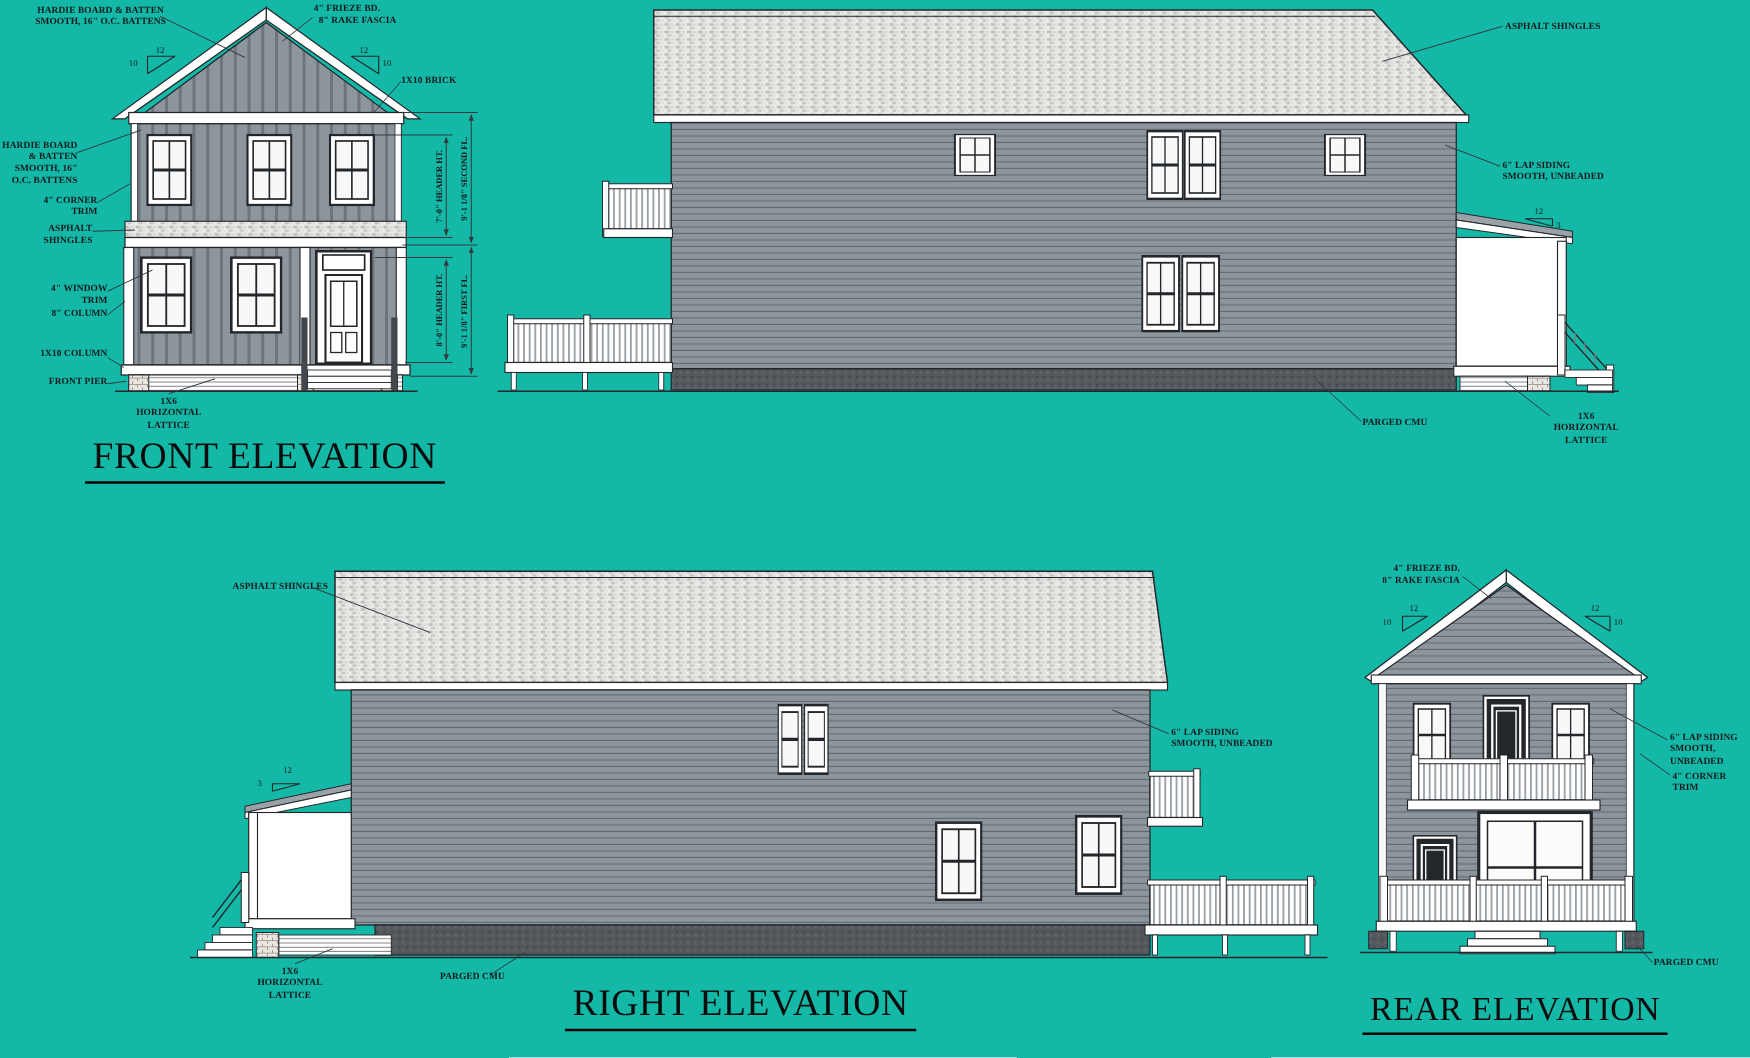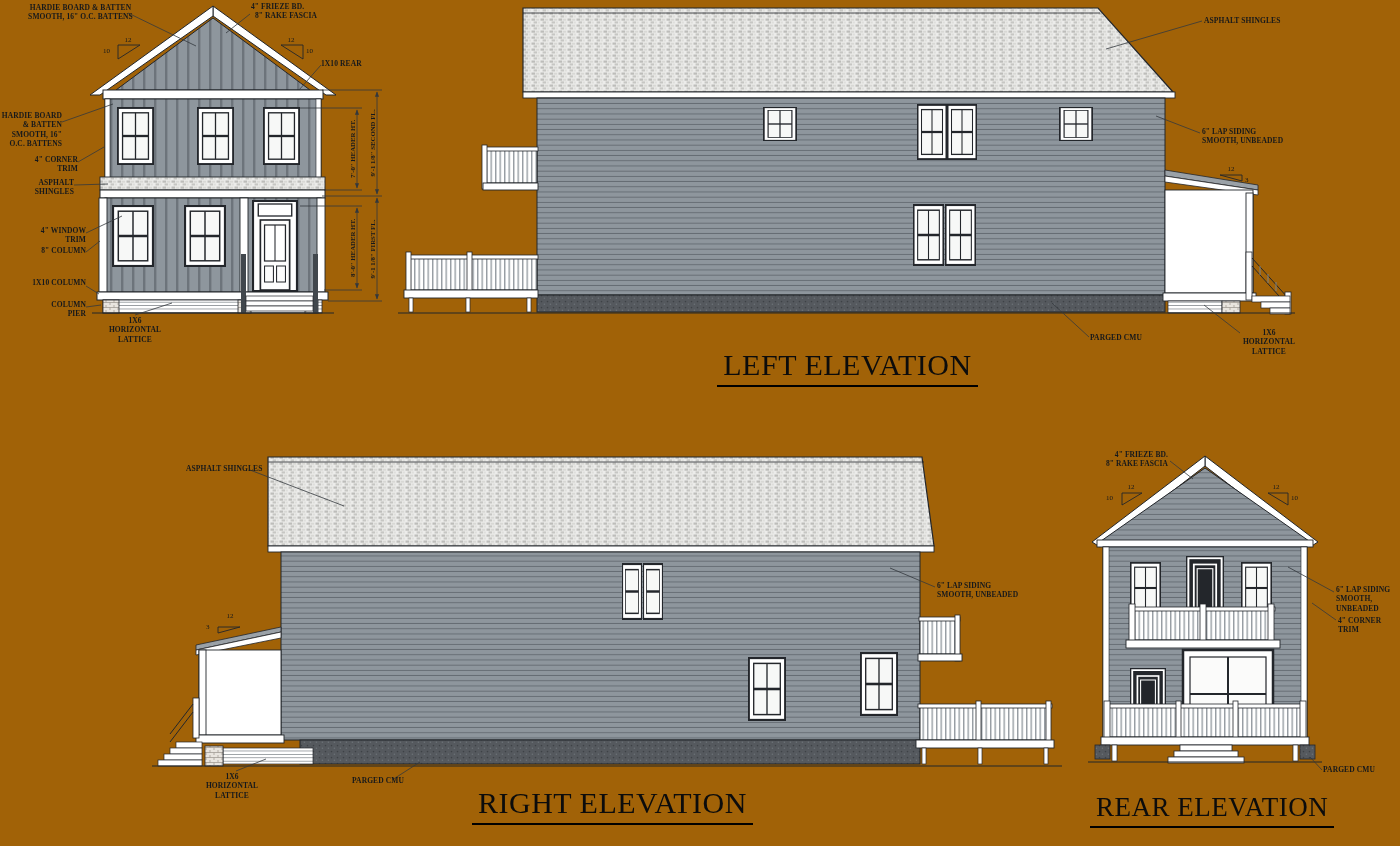--- a/index.html
+++ b/index.html
@@ -1,16 +1,16 @@
 <!DOCTYPE html>
 <html><head>
 <meta charset="utf-8">
 <style>
   html,body{margin:0;padding:0;background:#fff}
-  #canvas{position:relative;width:1400px;height:846px;background:#a16207;
+  #canvas{position:relative;width:1400px;height:846px;background:#14b8a6;
     font-family:"Liberation Serif",serif;overflow:hidden}
   #canvas > svg{position:absolute;left:0;top:0}
   .lbl{position:absolute;font-size:7.5px;font-weight:bold;line-height:1.25;
     color:#15181c;white-space:pre-line;letter-spacing:.1px}
   .r{text-align:right}.c{text-align:center}
   .title{position:absolute;text-align:center}
   .title span{display:inline-block;font-size:30px;letter-spacing:.5px;color:#0c0c0c;
     border-bottom:2.5px solid #000;padding:0 6px 3px;white-space:nowrap}
   .title.sm span{font-size:27px}
   .slope{position:absolute;font-size:7px;font-weight:normal;color:#15181c}
@@ -301,59 +301,59 @@
     <line x1="377" y1="92" x2="377" y2="194" marker-start="url(#arr)" marker-end="url(#arr)"></line>
     <line x1="357" y1="208" x2="357" y2="288" marker-start="url(#arr)" marker-end="url(#arr)"></line>
     <line x1="377" y1="198" x2="377" y2="299" marker-start="url(#arr)" marker-end="url(#arr)"></line>
   </g>
 </svg>
 
 <div class="lbl c" style="left:28px;top:3px;width:105px">HARDIE BOARD &amp; BATTEN
 SMOOTH, 16" O.C. BATTENS</div>
 <div class="lbl" style="left:251px;top:2px">4" FRIEZE BD.</div>
 <div class="lbl" style="left:255px;top:11px">8" RAKE FASCIA</div>
-<div class="lbl" style="left:321px;top:59px">1X10 REAR</div>
+<div class="lbl" style="left:321px;top:59px">1X10 BRICK</div>
 <div class="lbl r" style="left:0px;top:111px;width:62px">HARDIE BOARD &amp; BATTEN
 SMOOTH, 16" O.C. BATTENS</div>
 <div class="lbl r" style="left:22px;top:155px;width:56px">4" CORNER TRIM</div>
 <div class="lbl r" style="left:12px;top:178px;width:62px">ASPHALT SHINGLES</div>
 <div class="lbl r" style="left:24px;top:226px;width:62px">4" WINDOW TRIM</div>
 <div class="lbl r" style="left:38px;top:246px;width:48px">8" COLUMN</div>
 <div class="lbl r" style="left:30px;top:278px;width:56px">1X10 COLUMN</div>
-<div class="lbl r" style="left:38px;top:300px;width:48px">COLUMN PIER</div>
+<div class="lbl r" style="left:38px;top:300px;width:48px">FRONT PIER</div>
 <div class="lbl c" style="left:104px;top:316px;width:62px">1X6 HORIZONTAL
 LATTICE</div>
 <div class="slope c" style="left:119px;top:36px">12</div>
 <div class="slope" style="left:103px;top:47px">10</div>
 <div class="slope c" style="left:282px;top:36px">12</div>
 <div class="slope" style="left:306px;top:47px">10</div>
 <div class="dim" style="left:352px;top:149px">7'-0" HEADER HT.</div>
 <div class="dim" style="left:372px;top:143px">9'-1 1/8" SECOND FL.</div>
 <div class="dim" style="left:352px;top:248px">8'-0" HEADER HT.</div>
 <div class="dim" style="left:372px;top:249px">9'-1 1/8" FIRST FL.</div>
+<div class="title" style="left:68px;top:348px;width:270px"><span>FRONT ELEVATION</span></div>
 
 <div class="lbl" style="left:1204px;top:16px">ASPHALT SHINGLES</div>
 <div class="lbl" style="left:1202px;top:127px">6" LAP SIDING
 SMOOTH, UNBEADED</div>
 <div class="lbl" style="left:1090px;top:333px">PARGED CMU</div>
 <div class="lbl c" style="left:1240px;top:328px;width:58px">1X6 HORIZONTAL
 LATTICE</div>
 <div class="slope c" style="left:1222px;top:165px">12</div>
 <div class="slope" style="left:1245px;top:176px">3</div>
-<div class="title" style="left:715px;top:348px;width:265px"><span>LEFT ELEVATION</span></div>
 
 <div class="lbl" style="left:186px;top:464px">ASPHALT SHINGLES</div>
 <div class="lbl" style="left:937px;top:581px">6" LAP SIDING
 SMOOTH, UNBEADED</div>
 <div class="lbl c" style="left:202px;top:772px;width:60px">1X6 HORIZONTAL
 LATTICE</div>
 <div class="lbl" style="left:352px;top:776px">PARGED CMU</div>
 <div class="slope c" style="left:221px;top:612px">12</div>
 <div class="slope" style="left:206px;top:623px">3</div>
-<div class="title" style="left:472px;top:786px;width:260px"><span>RIGHT ELEVATION</span></div>
+<div class="title" style="left:452px;top:786px;width:260px"><span>RIGHT ELEVATION</span></div>
 
 <div class="lbl r" style="left:1106px;top:450px;width:62px">4" FRIEZE BD.</div>
 <div class="lbl r" style="left:1102px;top:459px;width:66px">8" RAKE FASCIA</div>
 <div class="lbl" style="left:1336px;top:585px">6" LAP SIDING
 SMOOTH, UNBEADED</div>
 <div class="lbl" style="left:1338px;top:616px">4" CORNER TRIM</div>
 <div class="lbl" style="left:1323px;top:765px">PARGED CMU</div>
 <div class="slope c" style="left:1122px;top:483px">12</div>
 <div class="slope" style="left:1106px;top:494px">10</div>
 <div class="slope c" style="left:1267px;top:483px">12</div>

